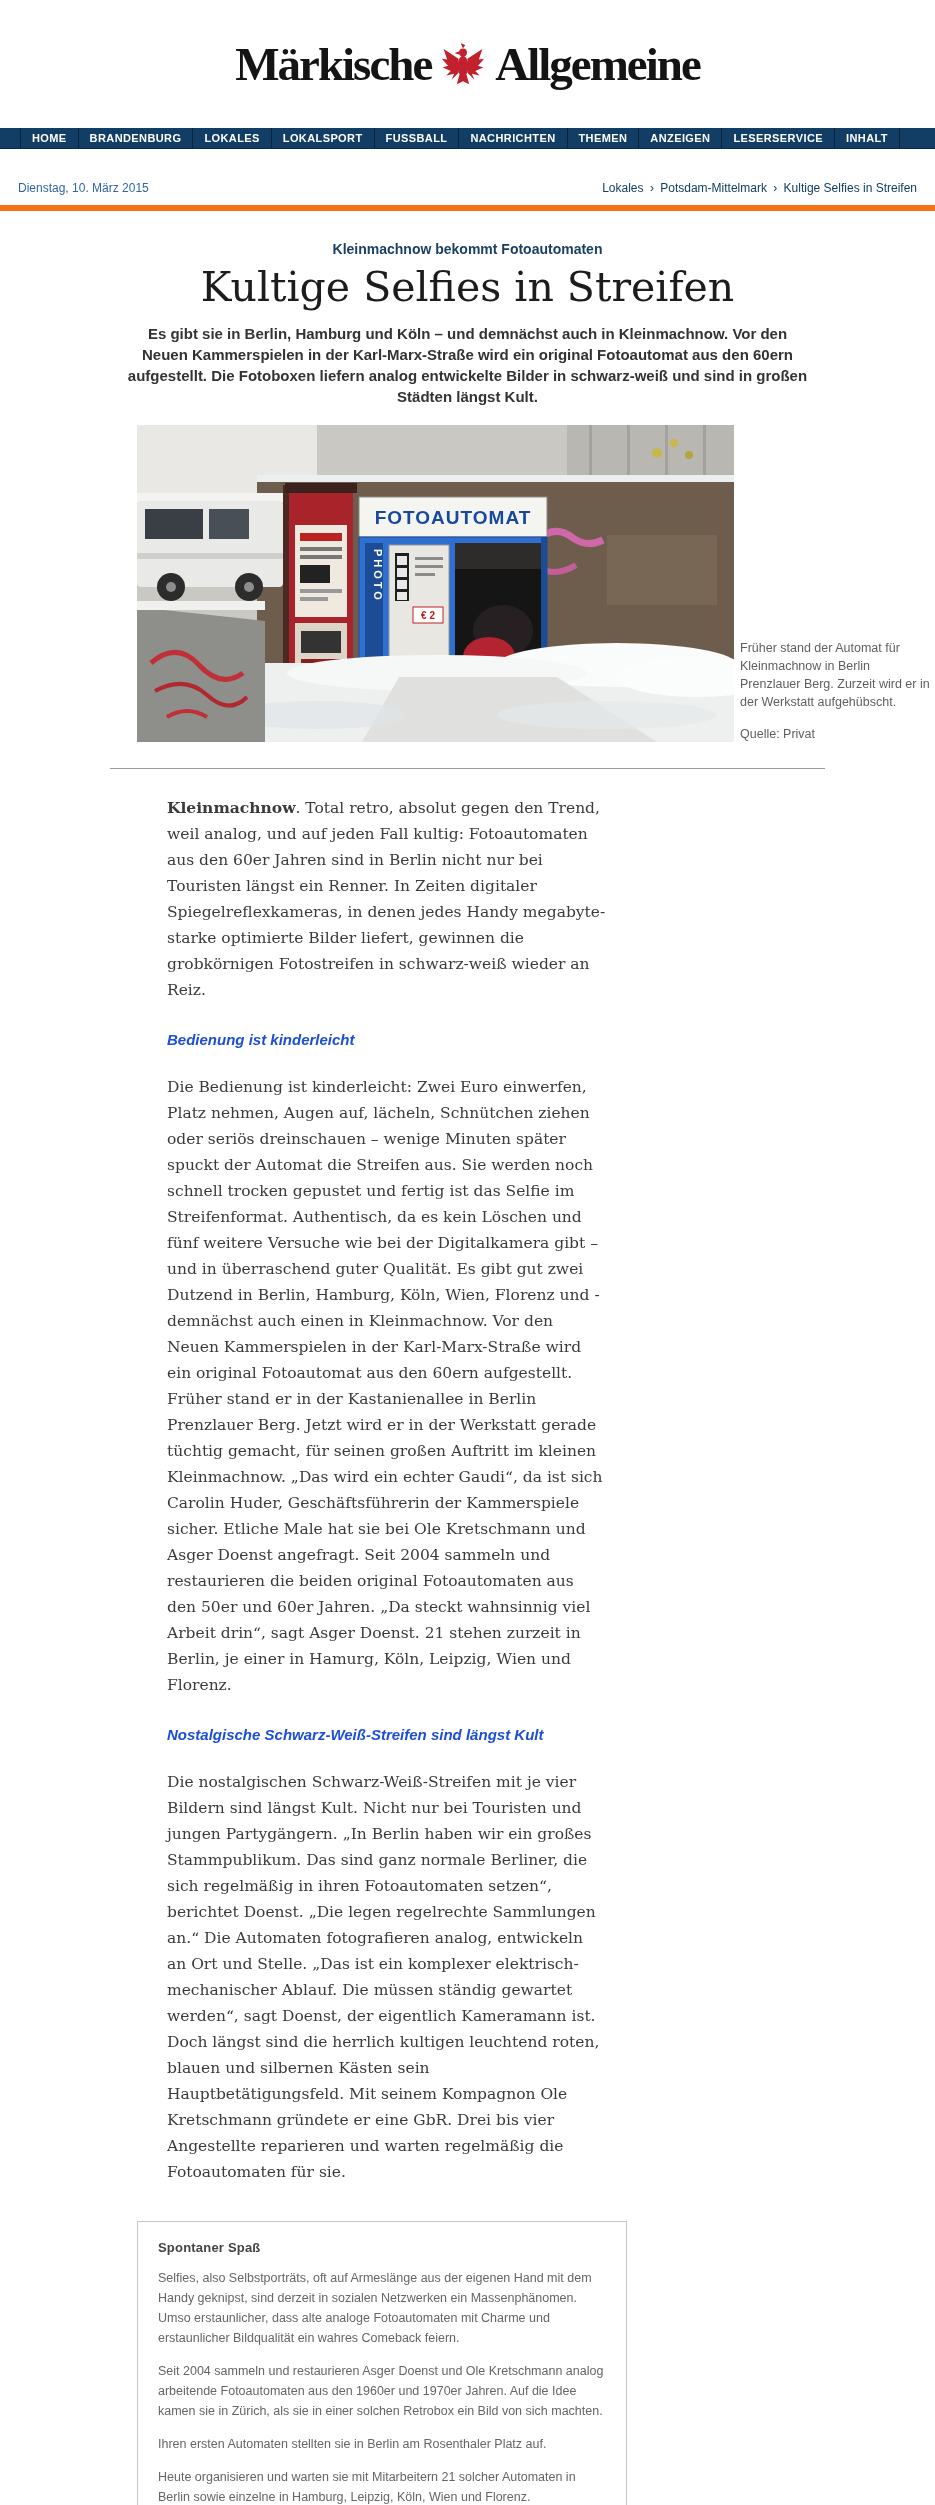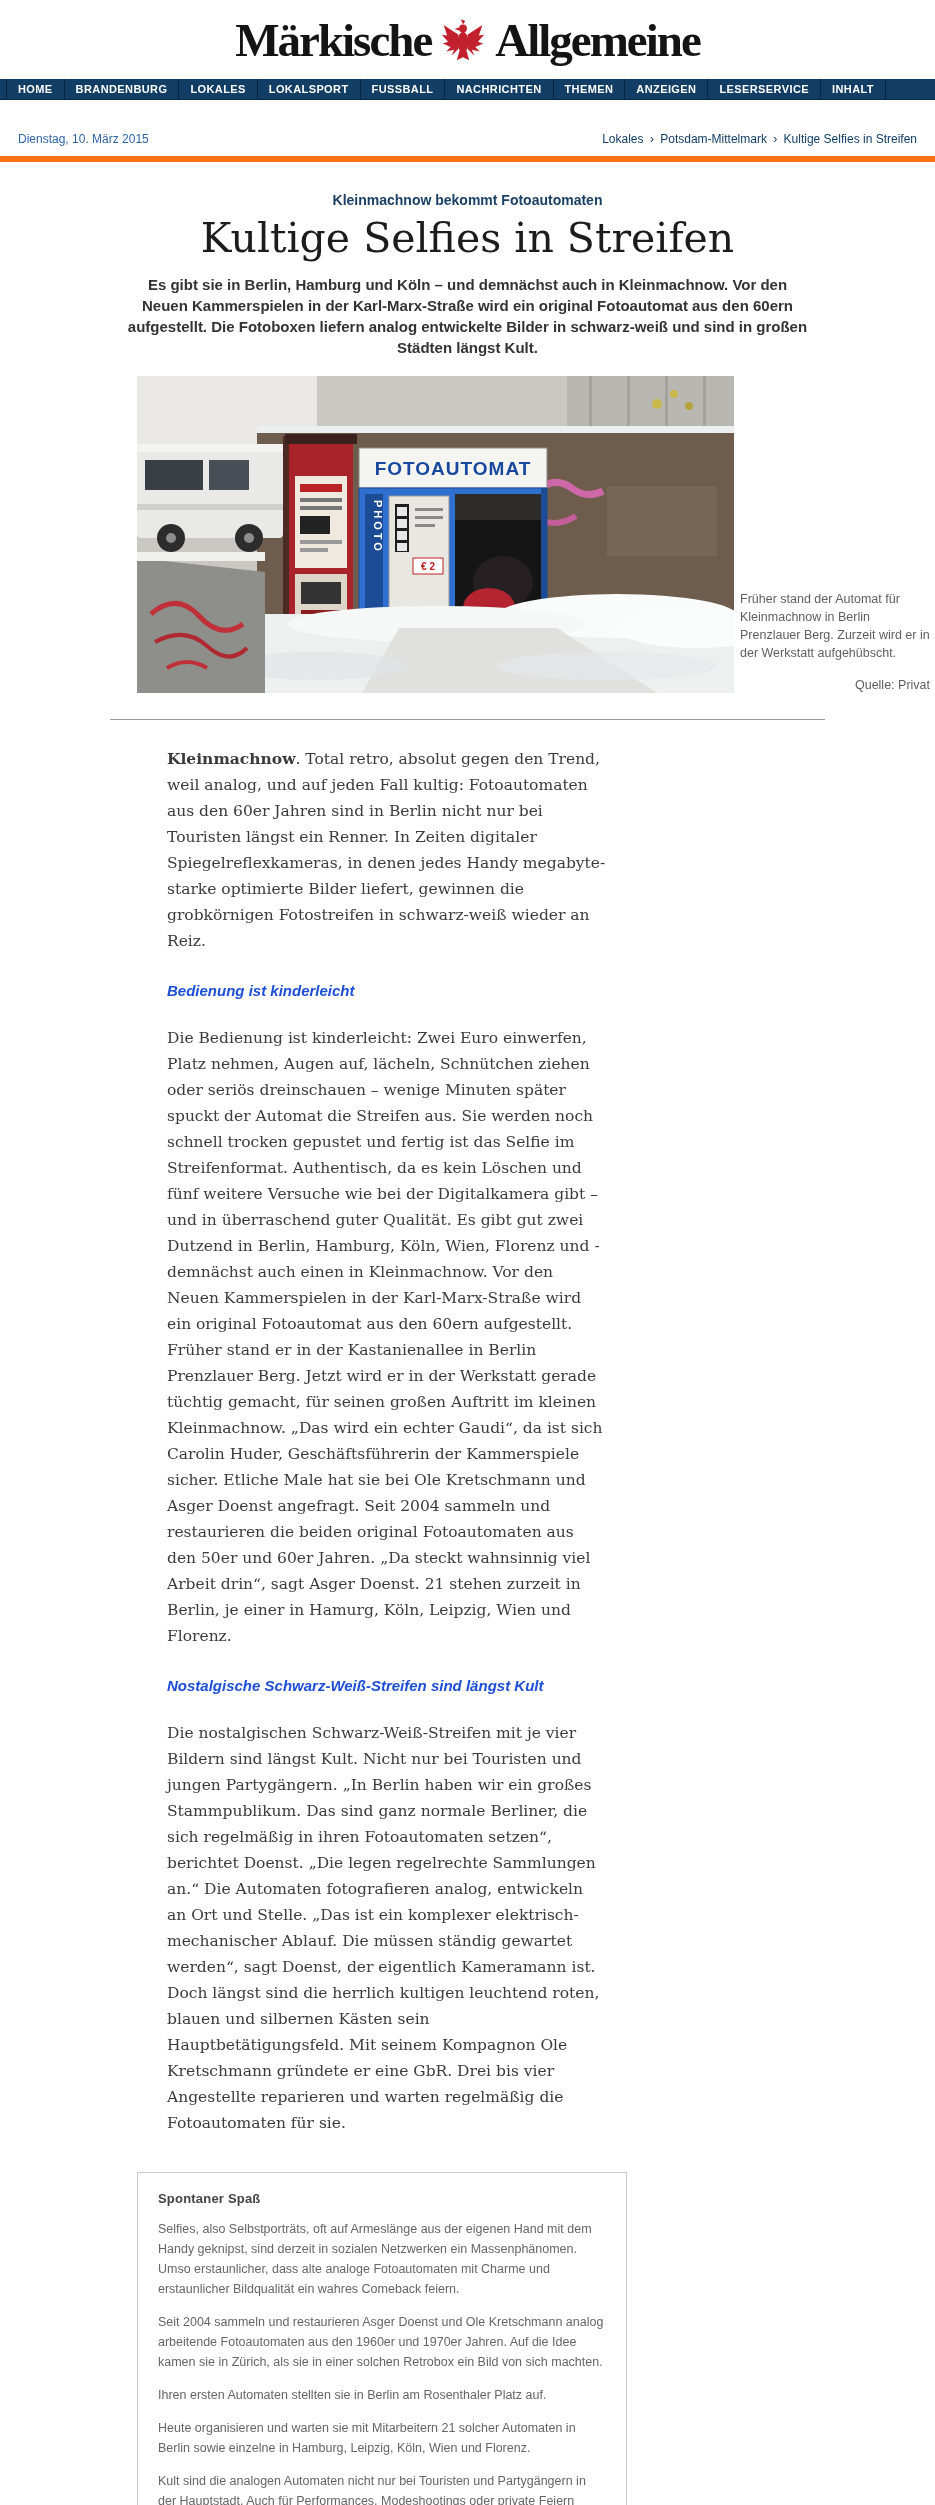--- a/index.html
+++ b/index.html
@@ -1,28 +1,28 @@
 <!DOCTYPE html>
 <html lang="de"><head>
 <meta charset="utf-8">
 <style>
   * { margin:0; padding:0; box-sizing:border-box; }
   html,body { background:#ffffff; }
   body { width:935px; font-family:"Liberation Sans", sans-serif; color:#333; }
 
   
-  .masthead { height:79px; display:flex; align-items:center; justify-content:center;border-radius:14px; }
+  .masthead { height:128px; display:flex; align-items:center; justify-content:center;border-radius:14px; }
   .brand { display:flex; align-items:center; gap:10px; font-family:"Liberation Serif", serif;
            font-weight:bold; color:#141414; letter-spacing:-2px; }
   .brand-main { font-size:47px; }
   .brand-main .eagle { width:44px; height:48px; }
 
   
   .navbar { background:#123e66; height:21px; display:flex; align-items:stretch;
-            padding-left:6px; border-bottom:1px solid #0a2a4a; }
+            padding-left:20px; border-bottom:1px solid #0a2a4a; }
   .nav-item { color:#ffffff; font-size:11px; font-weight:bold; letter-spacing:.4px;
               display:flex; align-items:center; padding:0 11px; text-decoration:none;
               border-left:1px solid #09243d; }
   .nav-item:last-child { border-right:1px solid #09243d; }
 
   
   .meta-row { display:flex; justify-content:space-between; align-items:flex-end;
               margin-top:32px; padding:0 18px 10px 18px; border-bottom:6px solid #f97316;
               font-size:12px; }
   .date { color:#2e64a8; }
@@ -35,21 +35,21 @@
   h1.title { margin-top:6px; text-align:center; font-family:"DejaVu Serif", serif;
              font-weight:normal; font-size:41px; line-height:48px; color:#1c1c1c; }
   .lead { margin:12px auto 0 auto; width:680px; text-align:center; font-size:15px;
           line-height:21px; font-weight:bold; color:#333; }
 
   
   .figure { position:relative; margin:18px 12px 0 137px; width:820px; height:317px; }
   .photo { position:absolute; left:0; top:0; width:597px; height:317px; }
   .figcaption { position:absolute; left:603px; bottom:1px; width:190px; }
   .cap { font-size:12.5px; line-height:18px; color:#5f5f5f; }
-  .src { font-size:12.5px; color:#5f5f5f; text-align:right; margin-top:16px; }
+  .src { font-size:12.5px; color:#5f5f5f; text-align:left; margin-top:16px; }
 
   .divider { border:none; border-top:1px solid #9b9b9b; margin:26px 0 0 110px; width:715px; }
 
   
   .body-p { font-family:"DejaVu Serif", serif; font-size:15.5px; line-height:26px;
             color:#3b3b3b; width:440px; margin:26px 0 0 167px; }
   .body-p strong { font-weight:bold; }
   h2.subhead { font-size:15px; font-weight:bold; color:#1d4ed8; margin:28px 0 0 167px;font-style:italic; }
 
   

